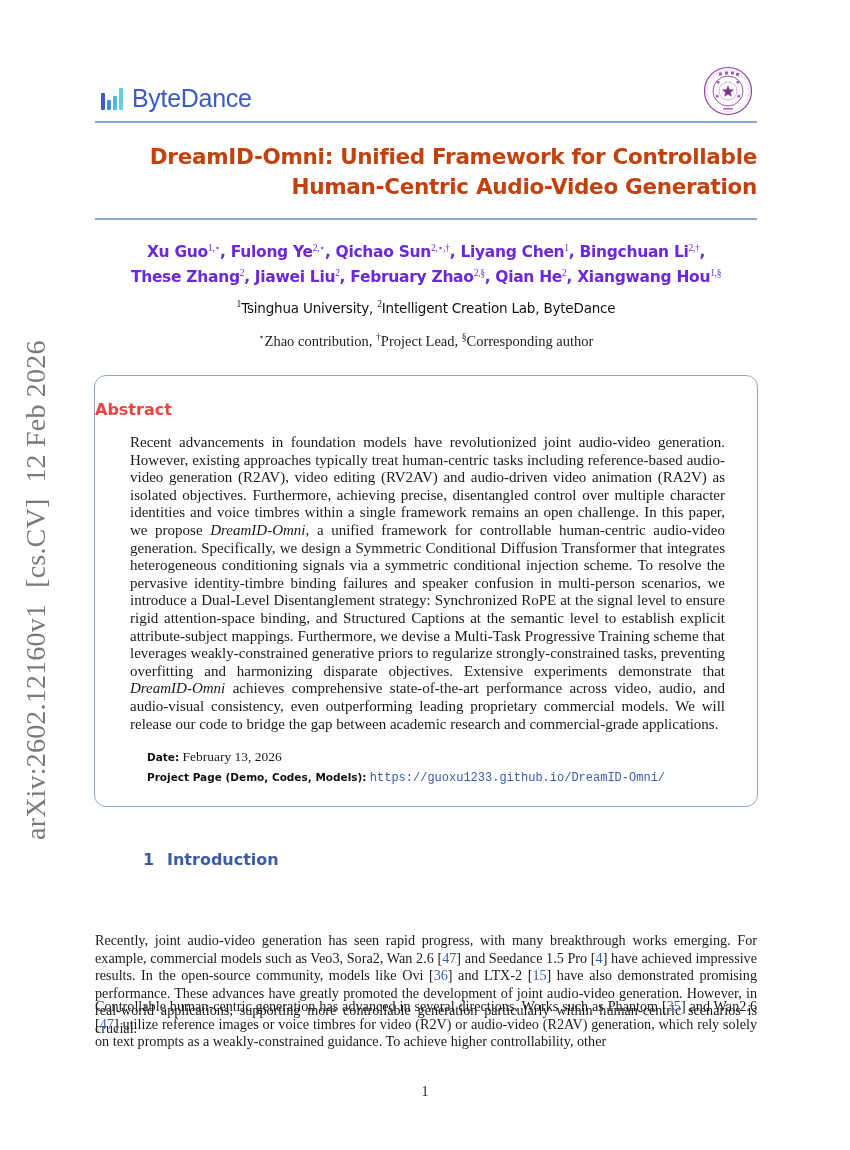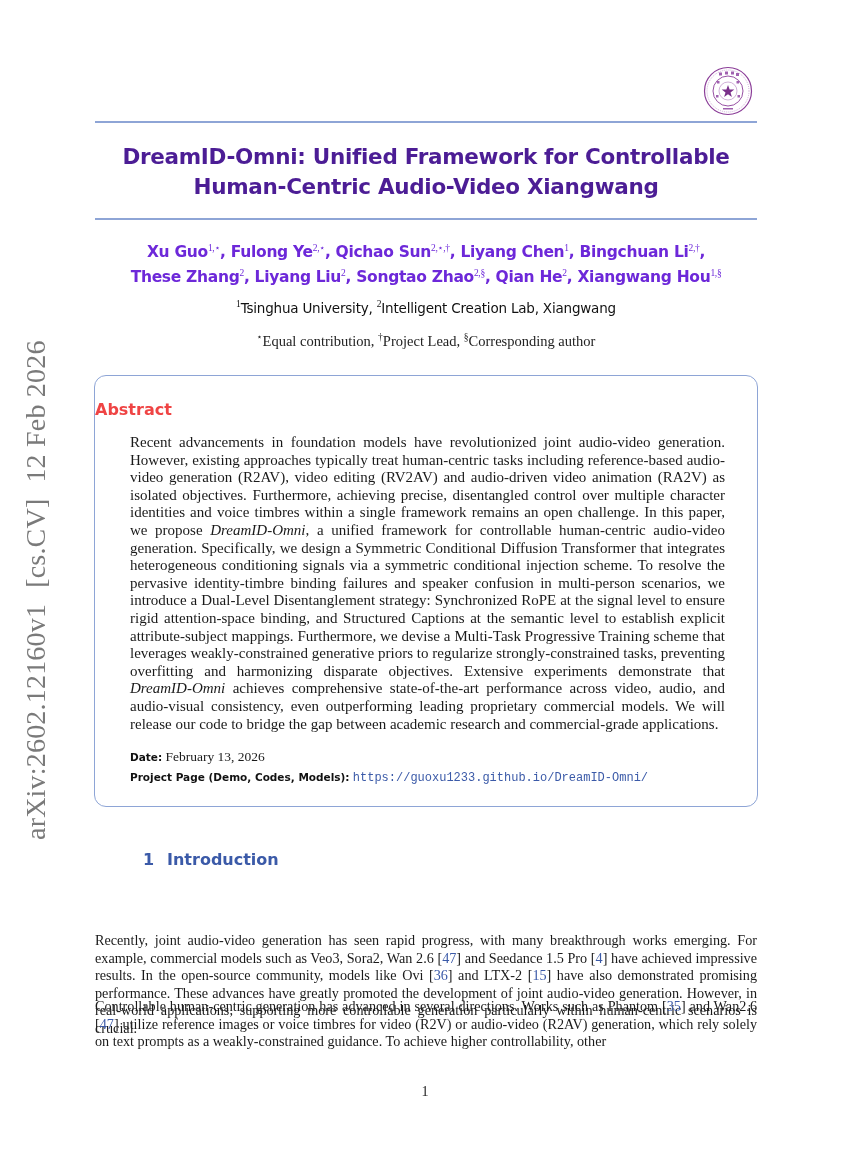--- a/index.html
+++ b/index.html
@@ -18,42 +18,42 @@
   
   .header { position: absolute; left: 95px; top: 66px; width: 662px; height: 56px; }
   .logo { position: absolute; left: 6px; top: 18px; display: flex; align-items: center; }
   .logo-bars { display: flex; align-items: flex-end; height: 22px; margin-right: 7px; }
   .logo-bars i { display: block; width: 4px; margin-right: 2px; border-radius: 1px; }
   .logo-text { font-family: "Liberation Sans", sans-serif; font-size: 25px; color: #3c5bc6; letter-spacing: -0.3px; }
   .seal { position: absolute; right: 4px; top: 0; width: 50px; height: 50px; }
   .header-rule { position: absolute; left: 0; top: 55px; width: 662px; height: 2px; background: #8ea5d6; }
 
   
-  .title { position: absolute; left: 95px; top: 142px; width: 662px; text-align: center;
-    font-family: "DejaVu Sans", sans-serif; font-weight: bold; font-size: 21.5px; line-height: 30px; color: #4c1d95; letter-spacing: -0.3px; }
+  .title { position: absolute; left: 95px; top: 142px; width: 662px; text-align: right;
+    font-family: "DejaVu Sans", sans-serif; font-weight: bold; font-size: 21.5px; line-height: 30px; color: #c2410c; letter-spacing: -0.3px; }
   .title-rule { position: absolute; left: 95px; top: 218px; width: 662px; height: 2px; background: #8ea5d6; }
 
   
   .authors { position: absolute; left: 95px; top: 240px; width: 662px; text-align: center;
     font-family: "DejaVu Sans", sans-serif; font-weight: bold; font-size: 15.5px; line-height: 25px; color: #6d28d9; letter-spacing: -0.3px; }
   .authors sup, .affil sup, .notes sup { font-weight: normal; font-size: 9.5px; font-family: "Liberation Serif", serif; vertical-align: 6px; line-height: 0; }
   .affil { position: absolute; left: 95px; top: 300px; width: 662px; text-align: center;
     font-family: "DejaVu Sans", sans-serif; font-size: 13.5px; color: #111; letter-spacing: -0.2px; }
   .notes { position: absolute; left: 95px; top: 333px; width: 662px; text-align: center;
     font-family: "Liberation Serif", serif; font-size: 14.5px; color: #222; }
 
   
   .abstract-box { position: absolute; left: 94px; top: 375px; width: 664px; height: 432px;
     border: 1.5px solid #8ea5d6; border-radius: 12px; box-sizing: border-box; }
   .abstract-title { position: absolute; left: 0; top: 24px; width: 100%; text-align: left;
     font-family: "DejaVu Sans", sans-serif; font-weight: bold; font-size: 16px; color: #ef4444; }
   .abstract-text { position: absolute; left: 35px; top: 58px; width: 595px;
     font-family: "Liberation Serif", serif; font-size: 15px; line-height: 17.6px; text-align: justify; color: #1a1a1a; hyphens: none; }
   .abstract-text em { font-style: italic; }
-  .meta { position: absolute; left: 35px; top: 371px; width: 600px; font-size: 13px; line-height: 19px; }
+  .meta { position: absolute; left: 52px; top: 371px; width: 600px; font-size: 13px; line-height: 19px; }
   .meta .lbl { font-family: "DejaVu Sans", sans-serif; font-weight: bold; font-size: 10.5px; color: #111; }
   .meta .val { font-family: "Liberation Serif", serif; font-size: 13.5px; color: #1a1a1a; }
   .meta .link { font-family: "Liberation Mono", monospace; font-size: 12px; color: #3b5aa8; }
 
   
   .section-head { position: absolute; left: 95px; top: 850px; font-family: "DejaVu Sans", sans-serif; font-weight: bold; font-size: 16px; color: #3b5aa8; margin-left: 48px; }
   .section-head .num { display: inline-block; width: 24px; }
   .body-text { position: absolute; left: 95px; width: 662px; font-family: "Liberation Serif", serif; font-size: 14.2px; line-height: 17.6px; text-align: justify; color: #1a1a1a; }
   .p1 { top: 884px; margin-top: 48px; }
   .p2 { top: 998px; }
@@ -61,20 +61,29 @@
   .page-num { position: absolute; left: 0; top: 1084px; width: 850px; text-align: center; font-family: "Liberation Serif", serif; font-size: 14px; color: #222; }
 </style>
 </head>
 <body>
 
 <div class="arxiv-stamp">
   <span>arXiv:2602.12160v1</span><span>[cs.CV]</span><span>12 Feb 2026</span>
 </div>
 
 <div class="header">
+  <div class="logo">
+    <div class="logo-bars">
+      <i style="height:17px;background:#3c5bc6"></i>
+      <i style="height:10px;background:#3c8fd8"></i>
+      <i style="height:14px;background:#4fb8dc"></i>
+      <i style="height:22px;background:#5fd4d6"></i>
+    </div>
+    <span class="logo-text">ByteDance</span>
+  </div>
   <svg class="seal" viewBox="0 0 50 50">
     <circle cx="25" cy="25" r="23.5" fill="none" stroke="#8b3d98" stroke-width="1.2"></circle>
     <circle cx="25" cy="25" r="21" fill="none" stroke="#b27cbd" stroke-width="0.6" stroke-dasharray="1 1"></circle>
     <circle cx="25" cy="25" r="15" fill="none" stroke="#8b3d98" stroke-width="0.9"></circle>
     <circle cx="25" cy="25" r="9" fill="none" stroke="#b27cbd" stroke-width="0.6"></circle>
     <polygon points="25,19 26.6,23.6 31.3,23.6 27.5,26.4 28.9,31 25,28.2 21.1,31 22.5,26.4 18.7,23.6 23.4,23.6" fill="#7a2f8a"></polygon>
     <g fill="#a060b0">
       <rect x="16" y="6.5" width="3" height="3"></rect>
         <rect x="22" y="5.5" width="3" height="3"></rect>
         <rect x="28" y="5.5" width="3" height="3"></rect>
@@ -84,48 +93,48 @@
       <rect x="13" y="29" width="2.5" height="2.5"></rect>
         <rect x="34.5" y="29" width="2.5" height="2.5"></rect>
       <rect x="20" y="42" width="10" height="1.5"></rect>
     </g>
   </svg>
   <div class="header-rule"></div>
 </div>
 
 <div class="title">
   <div>DreamID-Omni: Unified Framework for Controllable</div>
-  <div>Human-Centric Audio-Video Xiangwang</div>
+  <div>Human-Centric Audio-Video Generation</div>
 </div>
 <div class="title-rule"></div>
 
 <div class="authors">
   <div>
     <span><span>Xu Guo</span><sup>1,⋆</sup></span>,
     <span><span>Fulong Ye</span><sup>2,⋆</sup></span>,
     <span><span>Qichao Sun</span><sup>2,⋆,†</sup></span>,
     <span><span>Liyang Chen</span><sup>1</sup></span>,
     <span><span>Bingchuan Li</span><sup>2,†</sup></span>,
   </div>
   <div>
     <span><span>These Zhang</span><sup>2</sup></span>,
-    <span><span>Liyang Liu</span><sup>2</sup></span>,
-    <span><span>Songtao Zhao</span><sup>2,§</sup></span>,
+    <span><span>Jiawei Liu</span><sup>2</sup></span>,
+    <span><span>February Zhao</span><sup>2,§</sup></span>,
     <span><span>Qian He</span><sup>2</sup></span>,
     <span><span>Xiangwang Hou</span><sup>1,§</sup></span>
   </div>
 </div>
 
 <div class="affil">
   <span><sup>1</sup><span>Tsinghua University</span></span>,
-  <span><sup>2</sup><span>Intelligent Creation Lab, Xiangwang</span></span>
+  <span><sup>2</sup><span>Intelligent Creation Lab, ByteDance</span></span>
 </div>
 
 <div class="notes">
-  <span><sup>⋆</sup><span>Equal contribution</span></span>,
+  <span><sup>⋆</sup><span>Zhao contribution</span></span>,
   <span><sup>†</sup><span>Project Lead</span></span>,
   <span><sup>§</sup><span>Corresponding author</span></span>
 </div>
 
 <div class="abstract-box">
   <div class="abstract-title">Abstract</div>
   <div class="abstract-text"><span>Recent advancements in foundation models have revolutionized joint audio-video generation. However, existing approaches typically treat human-centric tasks including reference-based audio-video generation (R2AV), video editing (RV2AV) and audio-driven video animation (RA2V) as isolated objectives. Furthermore, achieving precise, disentangled control over multiple character identities and voice timbres within a single framework remains an open challenge. In this paper, we propose </span><em>DreamID-Omni</em><span>, a unified framework for controllable human-centric audio-video generation. Specifically, we design a Symmetric Conditional Diffusion Transformer that integrates heterogeneous conditioning signals via a symmetric conditional injection scheme.  To resolve the pervasive identity-timbre binding failures and speaker confusion in multi-person scenarios, we introduce a Dual-Level Disentanglement strategy: Synchronized RoPE at the signal level to ensure rigid attention-space binding, and Structured Captions at the semantic level to establish explicit attribute-subject mappings. Furthermore, we devise a Multi-Task Progressive Training scheme that leverages weakly-constrained generative priors to regularize strongly-constrained tasks, preventing overfitting and harmonizing disparate objectives. Extensive experiments demonstrate that </span><em>DreamID-Omni</em><span> achieves comprehensive state-of-the-art performance across video, audio, and audio-visual consistency, even outperforming leading proprietary commercial models.  We will release our code to bridge the gap between academic research and commercial-grade applications.</span></div>
   <div class="meta">
     <div>
       <span class="lbl">Date:</span>

